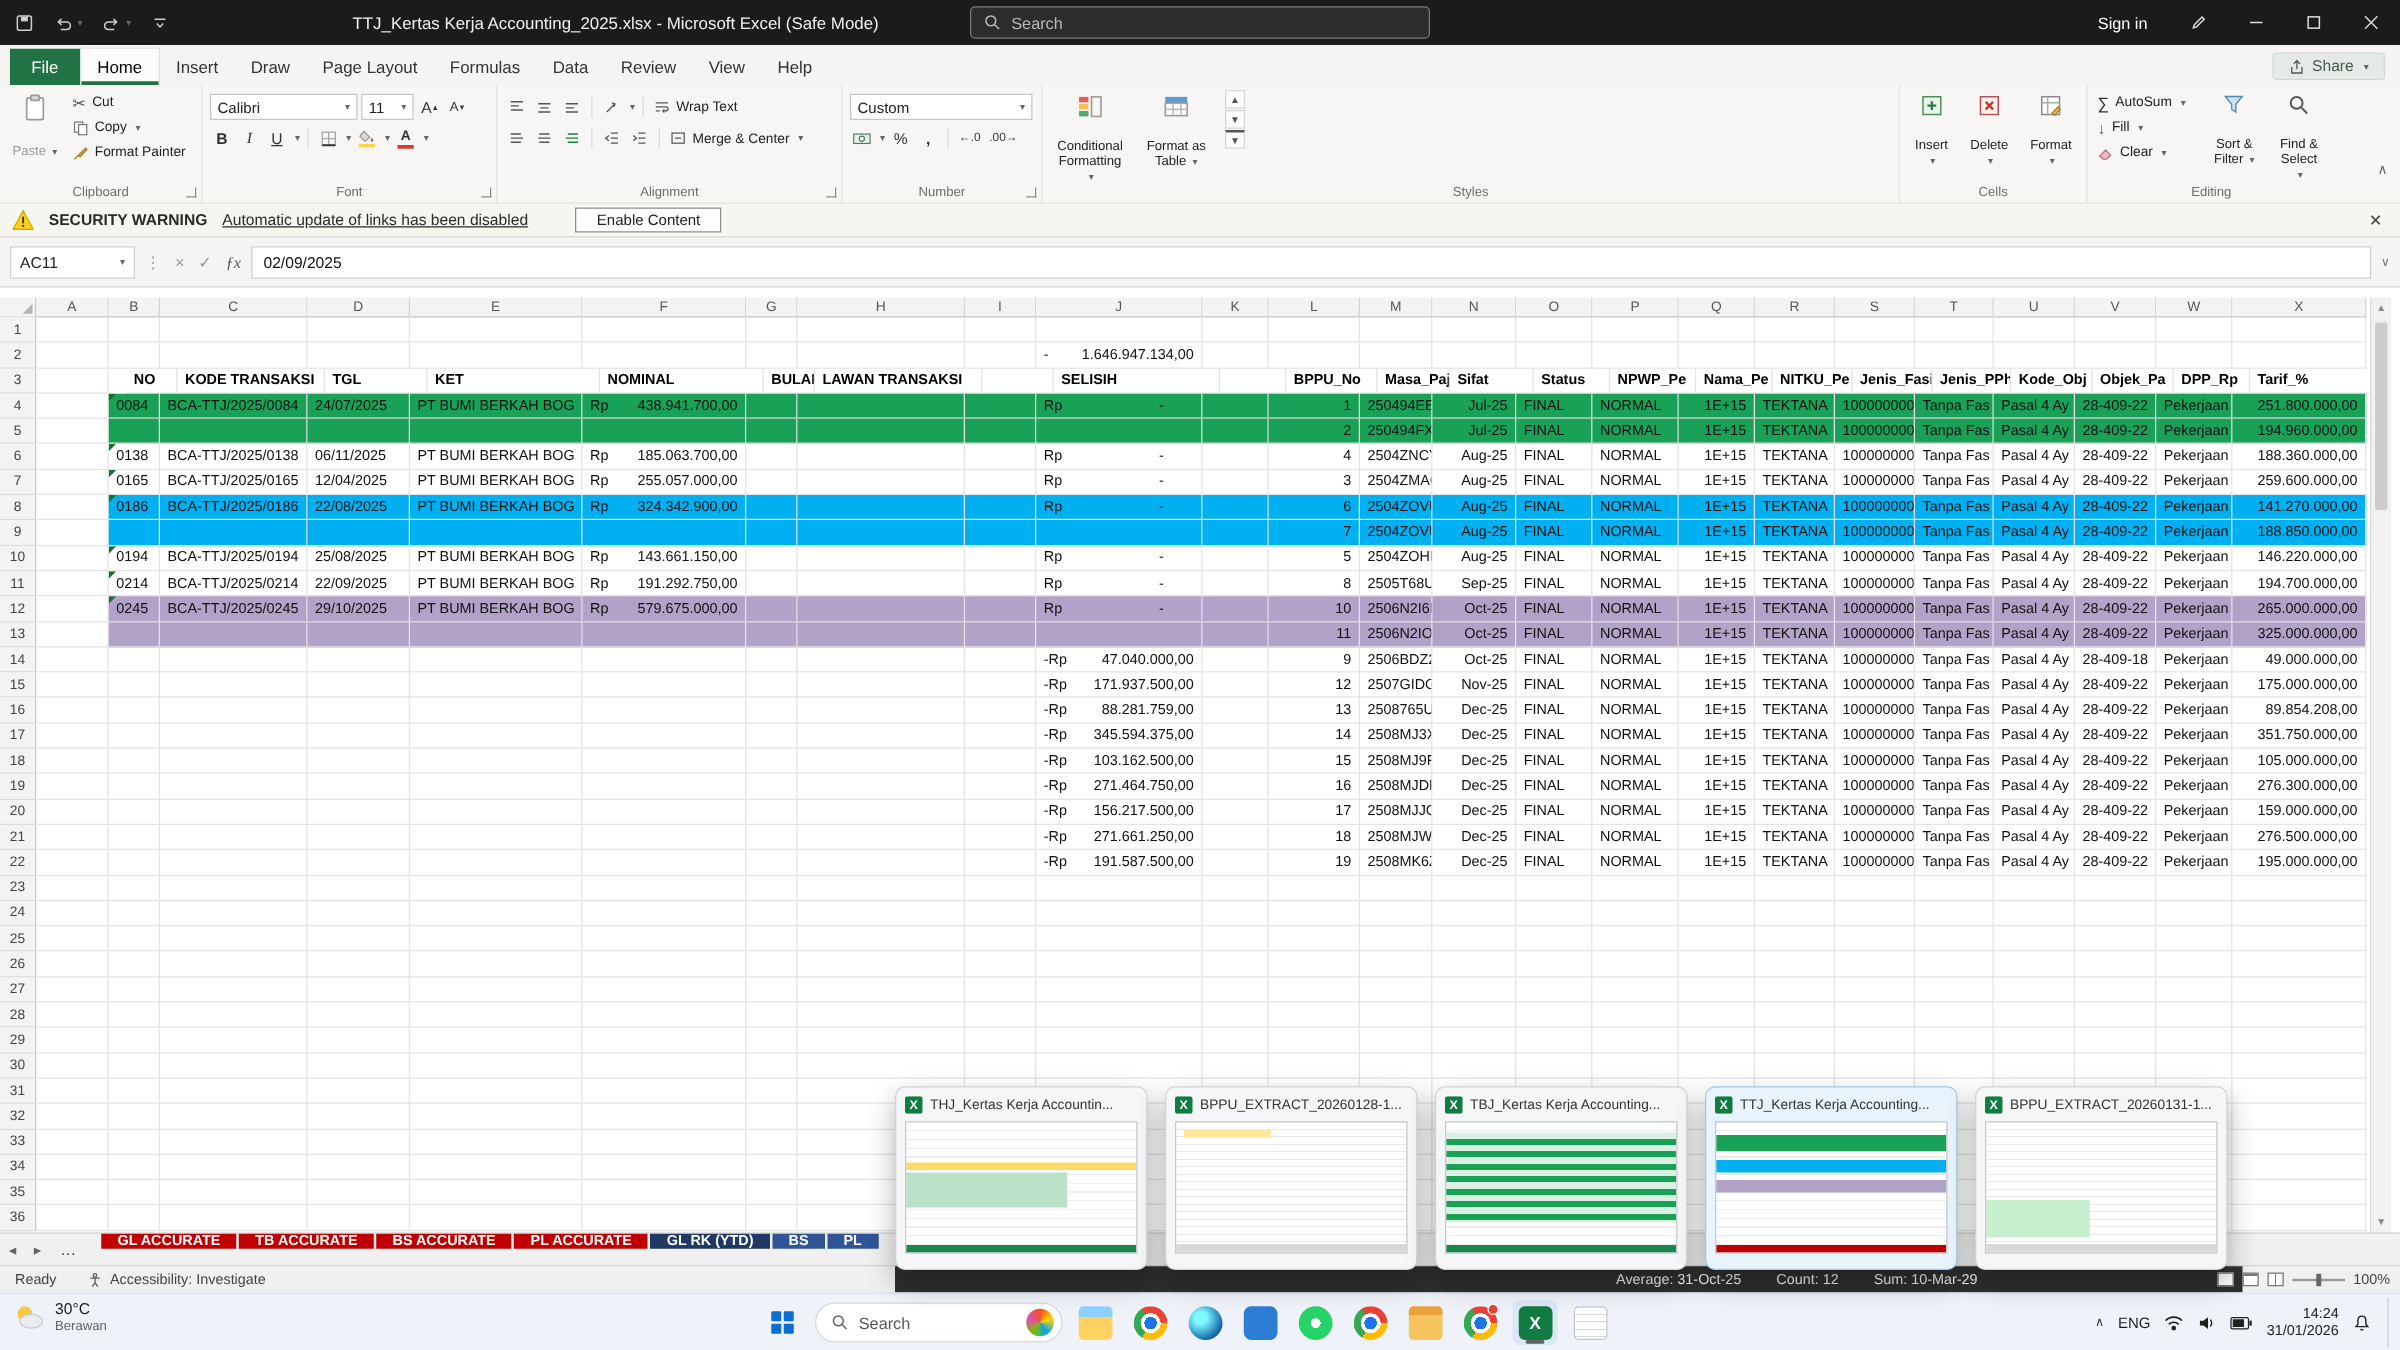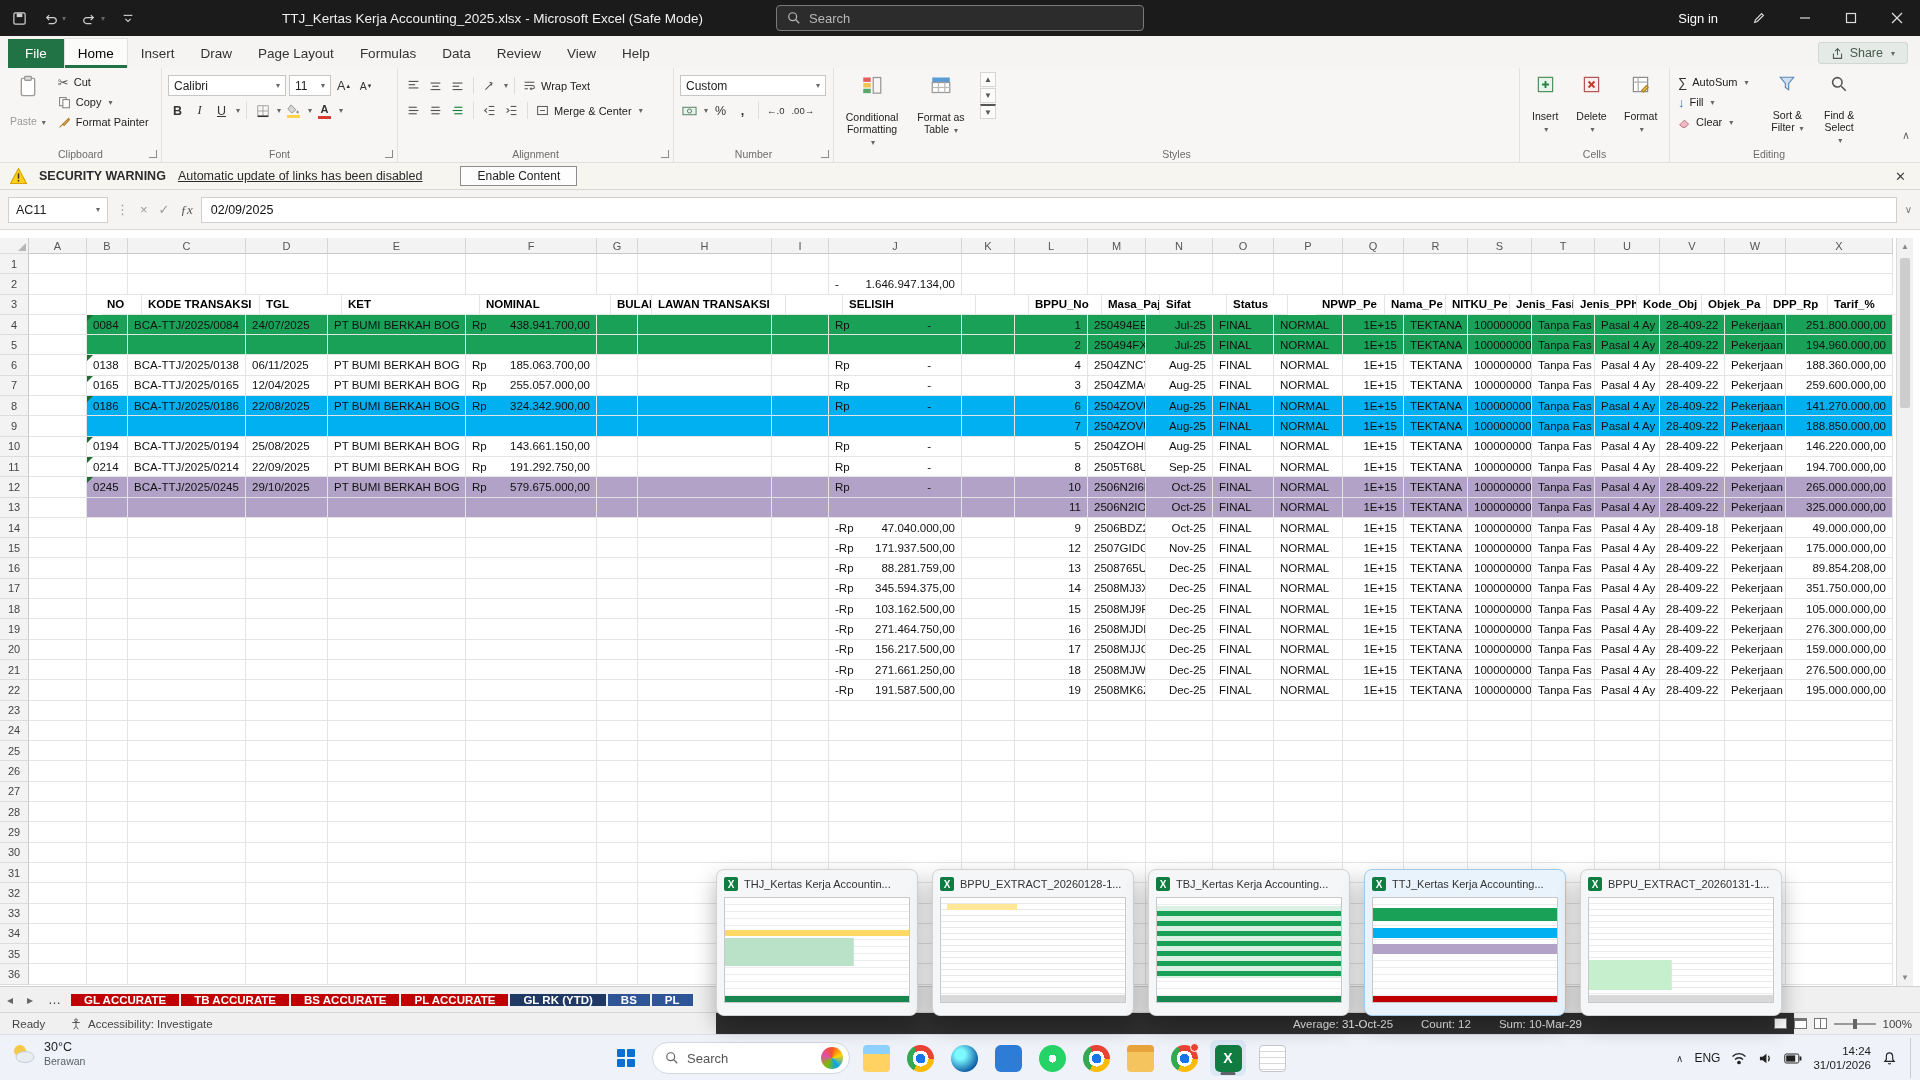--- a/index.html
+++ b/index.html
@@ -94,21 +94,21 @@
 
   
   .vscroll{position:absolute;left:1896px;top:238px;width:17px;height:748px;background:#f1f1f1;border-left:1px solid #dadada;z-index:2}
   .vsa{height:17px;display:flex;align-items:center;justify-content:center;color:#888;font-size:8px}
   .vthumb{position:absolute;left:3px;right:3px;top:20px;height:150px;background:#cdcdcd;border-radius:2px}
 
   
   .tabstrip{position:absolute;top:986px;left:0;right:0;height:26px;background:#f0f0f0;border-top:1px solid #d0d0d0;display:flex;align-items:center;z-index:3}
   .tnav{color:#666;font-size:12px;padding:0 7px}
   .tdots{color:#444;font-size:13px;padding:0 8px}
-  #sheet-tabs-box{display:flex;height:100%;align-items:center;margin-left:2px}
+  #sheet-tabs-box{display:flex;height:100%;align-items:flex-start;margin-left:12px}
   .stab{display:flex;align-items:center;padding:0 13px;color:#fff;font-weight:bold;font-size:11.5px;margin-right:2px;white-space:nowrap}
   .stab-red{background:#c00000}
   .stab-navy{background:#1f3864}
   .stab-blue{background:#2f5597}
 
   
   .statusbar{position:absolute;top:1012px;left:0;right:0;height:22px;background:#f0f0f0;border-top:1px solid #d6d6d6;font-size:11.5px;color:#444;display:flex;align-items:center;z-index:4}
   .sb-ready{padding-left:12px;width:70px}
   .sb-access{display:flex;gap:6px;align-items:center}
   .sb-dark{position:absolute;left:716px;width:1078px;top:0;bottom:0;background:#2f2f2f;color:#eee;display:flex;align-items:center;justify-content:flex-end;padding-right:212px}
@@ -684,21 +684,21 @@
       <div class="cell hcell" style="width: 131px;">NOMINAL</div>
       <div class="cell hcell" style="width: 41px;">BULAN</div>
       <div class="cell hcell" style="width: 134px;">LAWAN TRANSAKSI</div>
       <div class="cell hcell" style="width: 57px;"></div>
       <div class="cell hcell" style="width: 133px;">SELISIH</div>
       <div class="cell hcell" style="width: 53px;"></div>
       <div class="cell hcell" style="width: 73px;">BPPU_No</div>
       <div class="cell hcell" style="width: 58px;">Masa_Paja</div>
       <div class="cell hcell" style="width: 67px;">Sifat</div>
       <div class="cell hcell" style="width: 61px;">Status</div>
-      <div class="cell hcell" style="width: 69px; margin-left: 28px;">NPWP_Pe</div>
+      <div class="cell hcell" style="width: 69px;">NPWP_Pe</div>
       <div class="cell hcell" style="width: 61px;">Nama_Pe</div>
       <div class="cell hcell" style="width: 64px;">NITKU_Pe</div>
       <div class="cell hcell" style="width: 64px;">Jenis_Fasi</div>
       <div class="cell hcell" style="width: 63px;">Jenis_PPh</div>
       <div class="cell hcell" style="width: 65px;">Kode_Obj</div>
       <div class="cell hcell" style="width: 65px;">Objek_Pa</div>
       <div class="cell hcell" style="width: 61px;">DPP_Rp</div>
       <div class="cell hcell" style="width: 107px;">Tarif_%</div>
     </div>
     <div class="srow grow">

